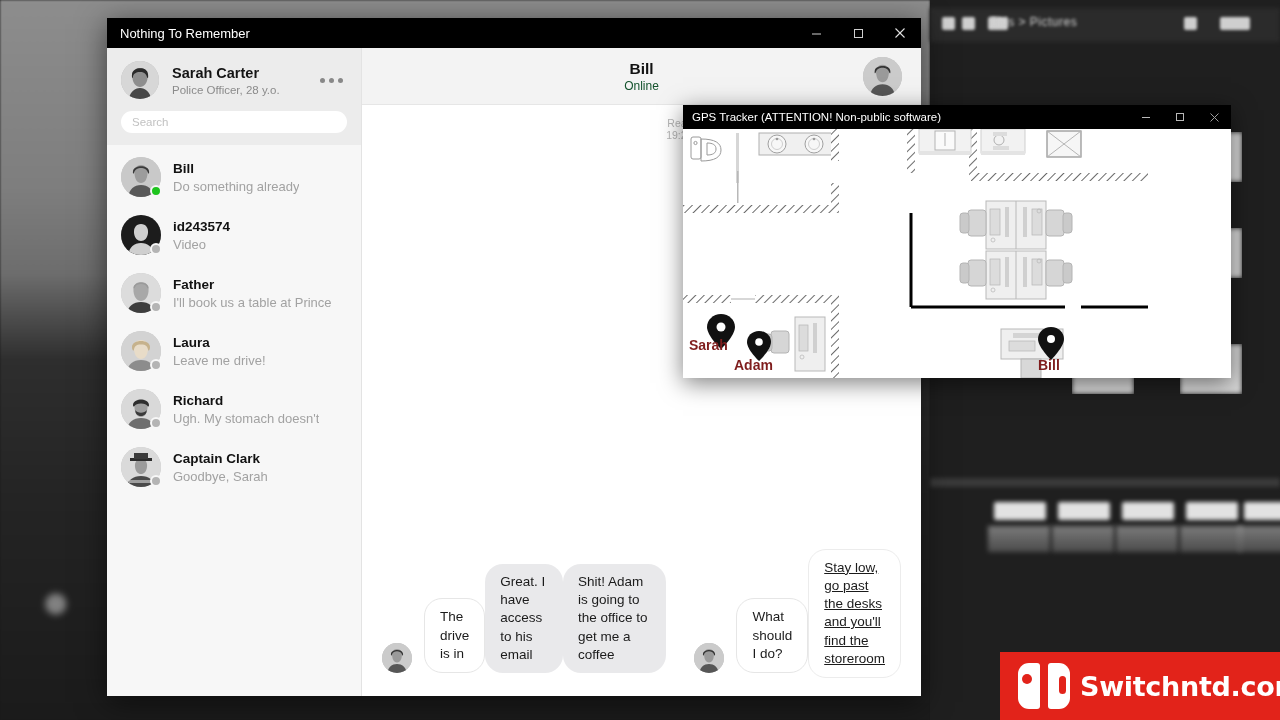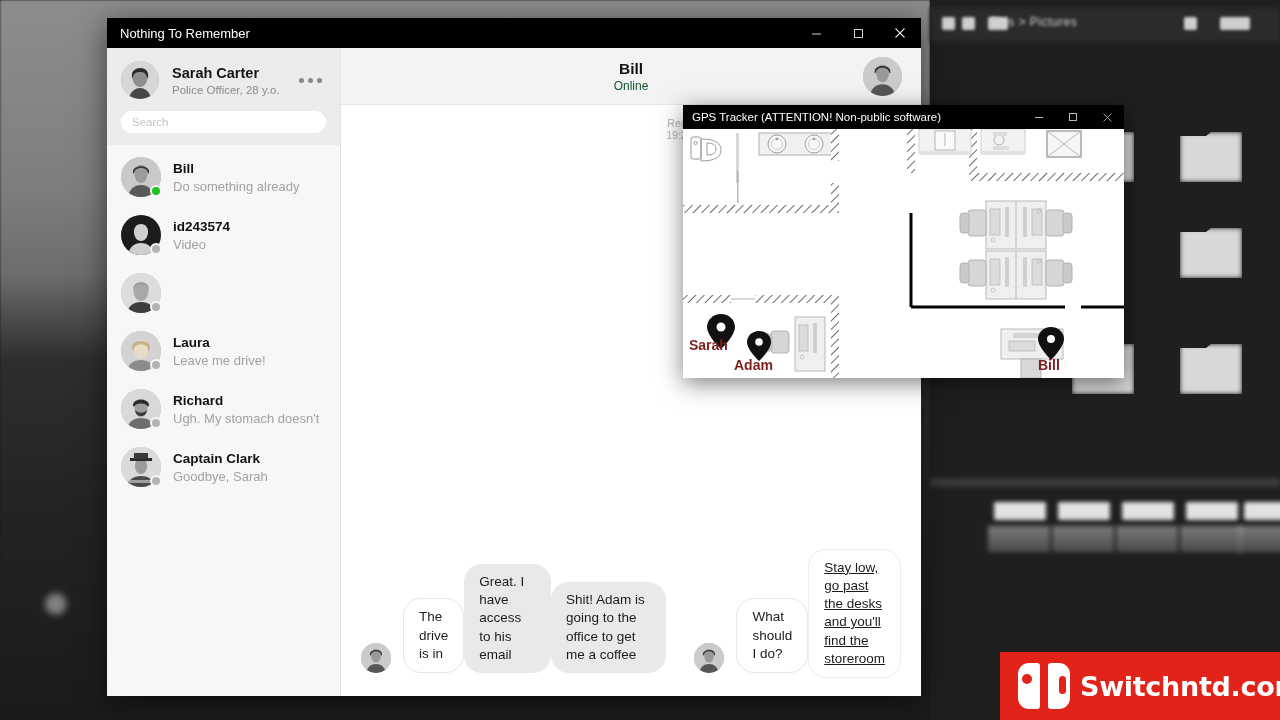--- a/index.html
+++ b/index.html
@@ -118,21 +118,21 @@
     width: 42px; height: 100%; display: flex;
     align-items: center; justify-content: center;
     color: #cfcfcf; font-size: 13px;
   }
   .win-btn svg { display: block; }
 
   .m-body { flex: 1; display: flex; min-height: 0; }
 
   
   .sidebar {
-    width: 234px; flex: none; background: #f7f7f7;
+    width: 255px; flex: none; background: #f7f7f7;
     border-right: 1px solid #e3e3e3;
     display: flex; flex-direction: column; justify-content: space-between;
   }
   .me-row {
     background: #ececec; padding: 13px 14px 0 14px; flex: none;
   }
   .me-top { display: flex; align-items: center; }
   .me-avatar {
     width: 38px; height: 38px; border-radius: 50%; flex: none;
     overflow: hidden; position: relative; background: #b9b9b9;
@@ -208,21 +208,21 @@
   .bubble.out { background: #e9e9eb; }
   .bubble.out.white { background: #fff; border: 1px solid #ececec; }
   .read-line {
     text-align: right; font-size: 10.5px; color: #b6b6b6;
     margin: -6px 2px 12px 0;
   }
   .spacer { flex: 1; }
 
   
   #gps {
-    position: absolute; left: 683px; top: 105px; width: 441px; height: 273px;
+    position: absolute; left: 683px; top: 105px; width: 548px; height: 273px;
     background: #fff; z-index: 40;
     box-shadow: 0 5px 22px rgba(0,0,0,.5);
     display: flex; flex-direction: column;
   }
   .gps-titlebar {
     height: 24px; background: #000; color: #fff; flex: none;
     display: flex; align-items: center;
   }
   .gps-title { font-size: 11.5px; padding-left: 9px; flex: 1; }
   .gps-btns { display: flex; height: 100%; }
@@ -375,20 +375,24 @@
               <div class="c-avatar">
                 <svg width="40" height="40" viewBox="0 0 40 40">
                   <rect width="40" height="40" fill="#dcdcdc"></rect>
                   <path d="M20 9c5.5 0 8 4 7.5 9.5S24 28 20 28s-7-4-7.5-9.5S14.5 9 20 9z" fill="#a8a8a8"></path>
                   <path d="M6 40c1.5-7 6-11 14-11s12.5 4 14 11z" fill="#3d3d3d"></path>
                   <path d="M12.5 14c1-5.5 14-6 15 0 .3 2-.8 2-1.4.5C25 11.5 23 11 20 11s-5 .5-6.1 3.5c-.6 1.5-1.7 1.5-1.4-.5z" fill="#9a9a9a"></path>
                 </svg>
               </div>
               <div class="c-badge"></div>
             </div>
+            <div class="c-text">
+              <div class="c-name">Father</div>
+              <div class="c-msg">I'll book us a table at Prince</div>
+            </div>
           </div>
 
           <div class="contact">
             <div class="c-av-wrap">
               <div class="c-avatar">
                 <svg width="40" height="40" viewBox="0 0 40 40">
                   <rect width="40" height="40" fill="#d3d3d3"></rect>
                   <path d="M20 9c5.5 0 7.5 4 7 9.5S24 28 20 28s-6.5-4-7-9.5S14.5 9 20 9z" fill="#e8dcc8"></path>
                   <path d="M6 40c1.5-7 6-11 14-11s12.5 4 14 11z" fill="#8c8c8c"></path>
                   <path d="M11 16c0-8 18-8 18 0 0 3-1.5 5-2 2.5-.6-3-2-5-7-5s-6.4 2-7 5c-.5 2.5-2 .5-2-2.5z" fill="#c6b28c"></path>

